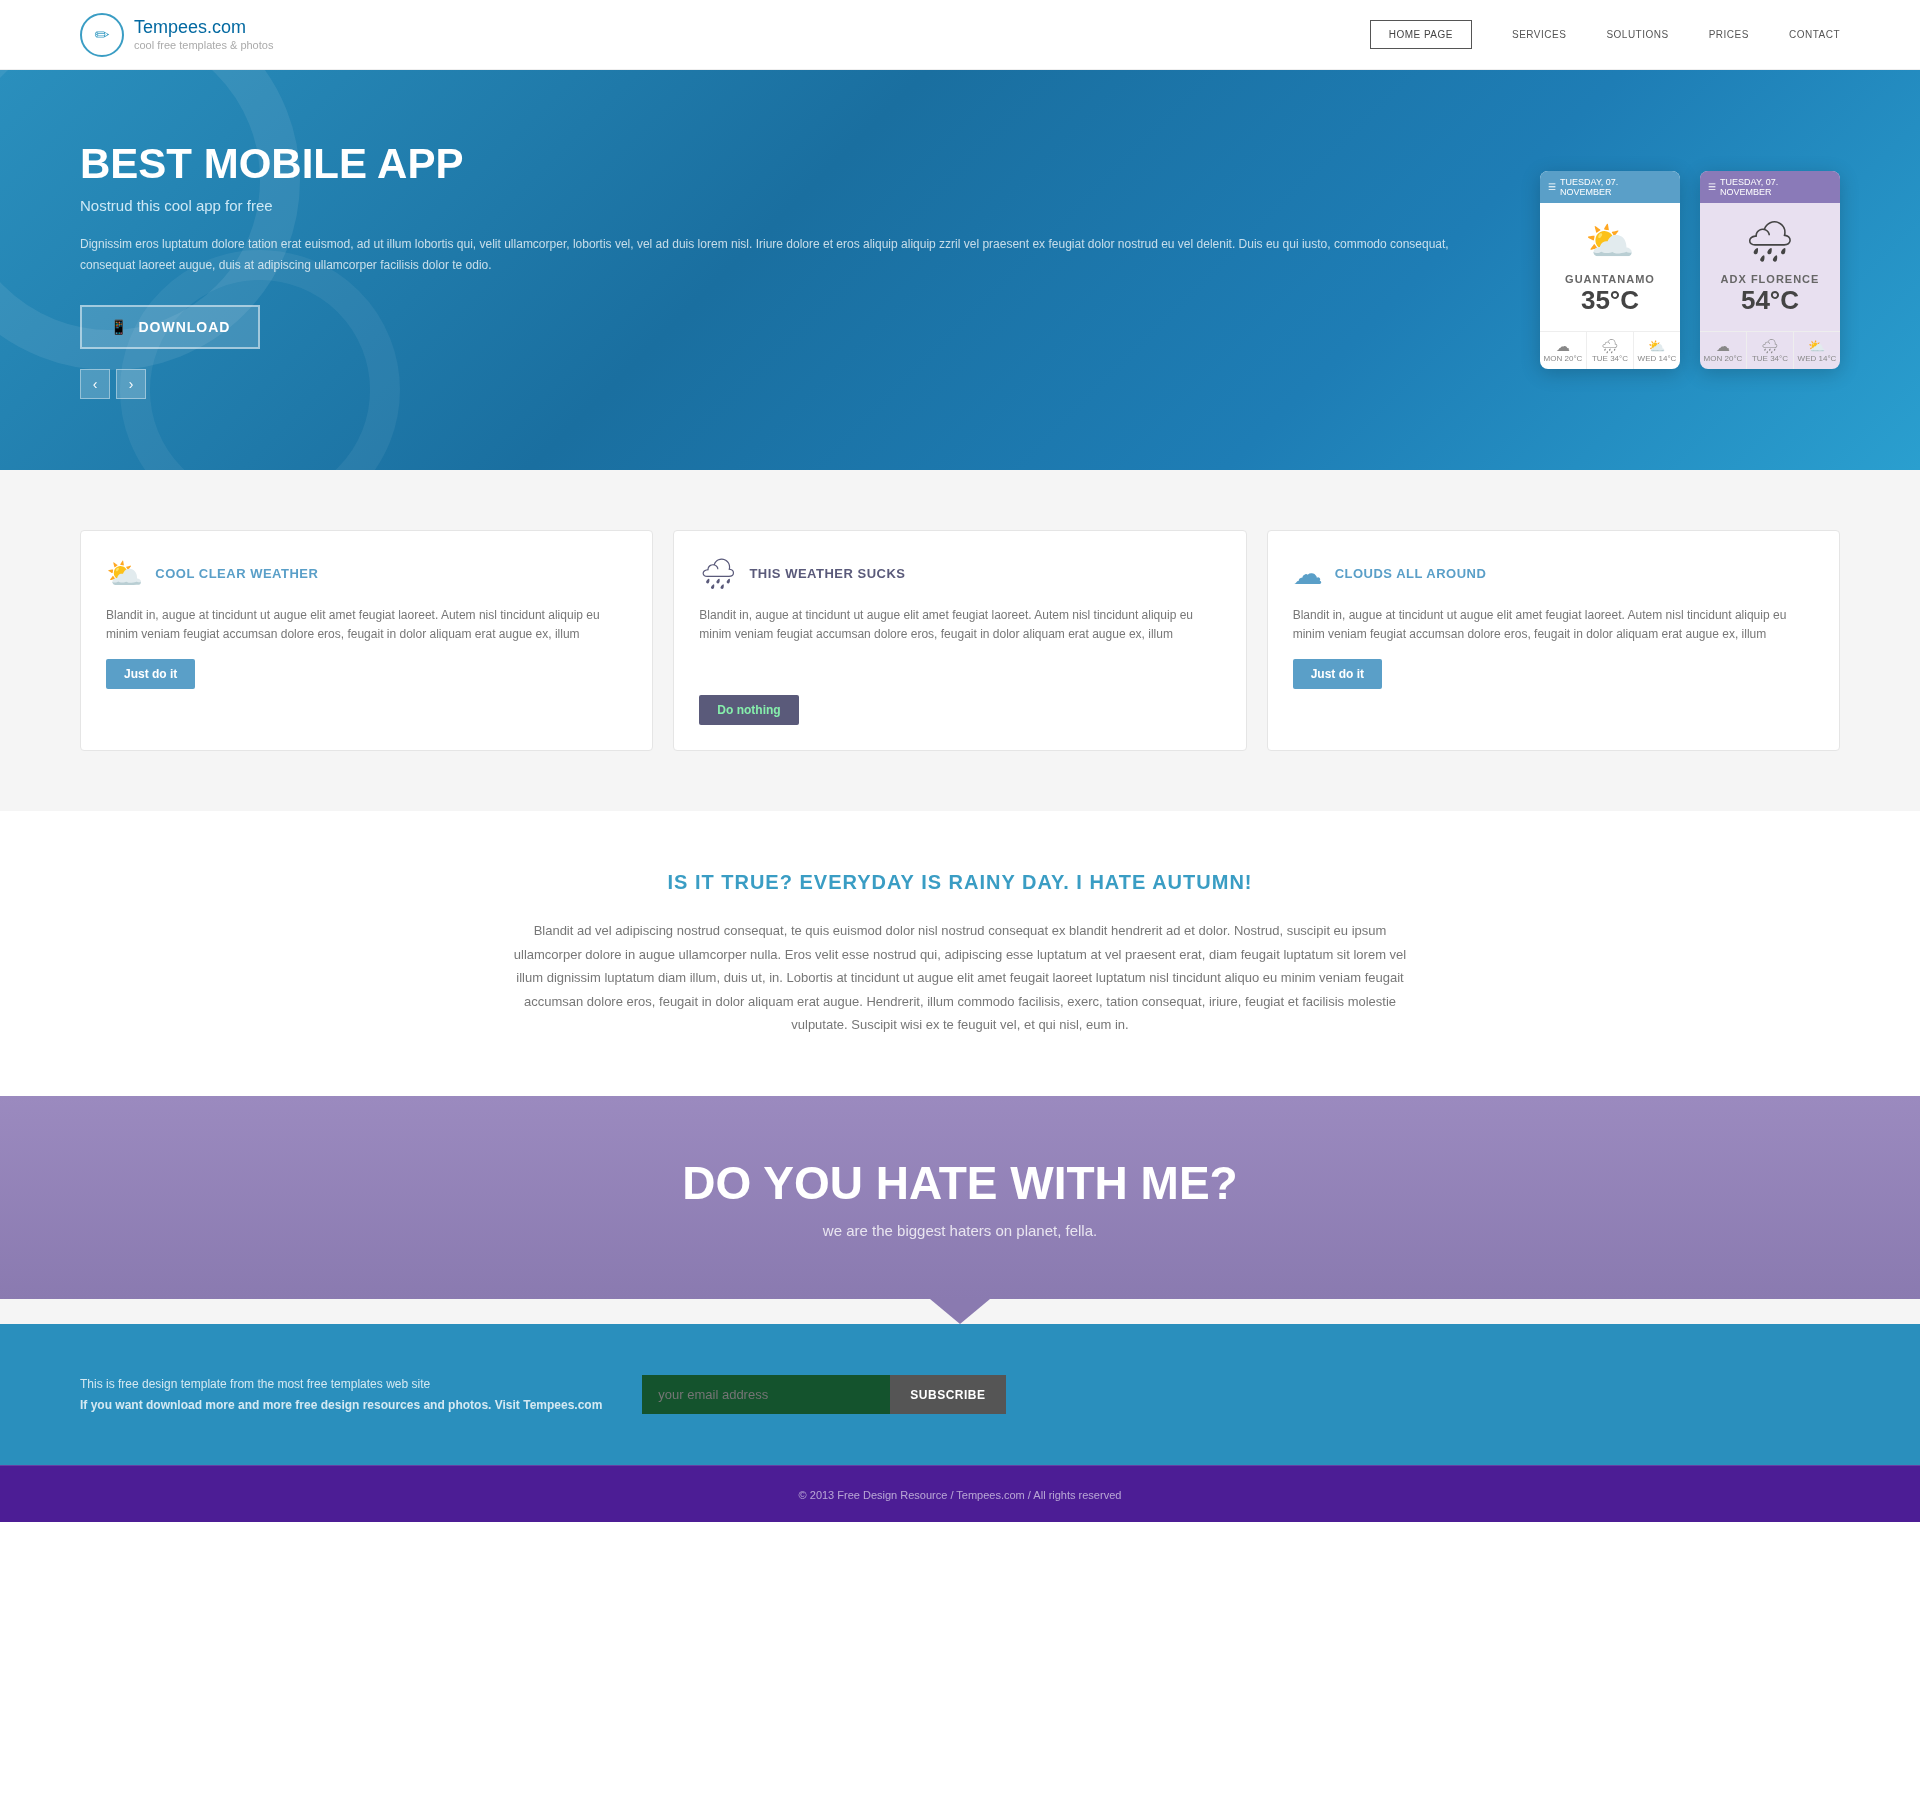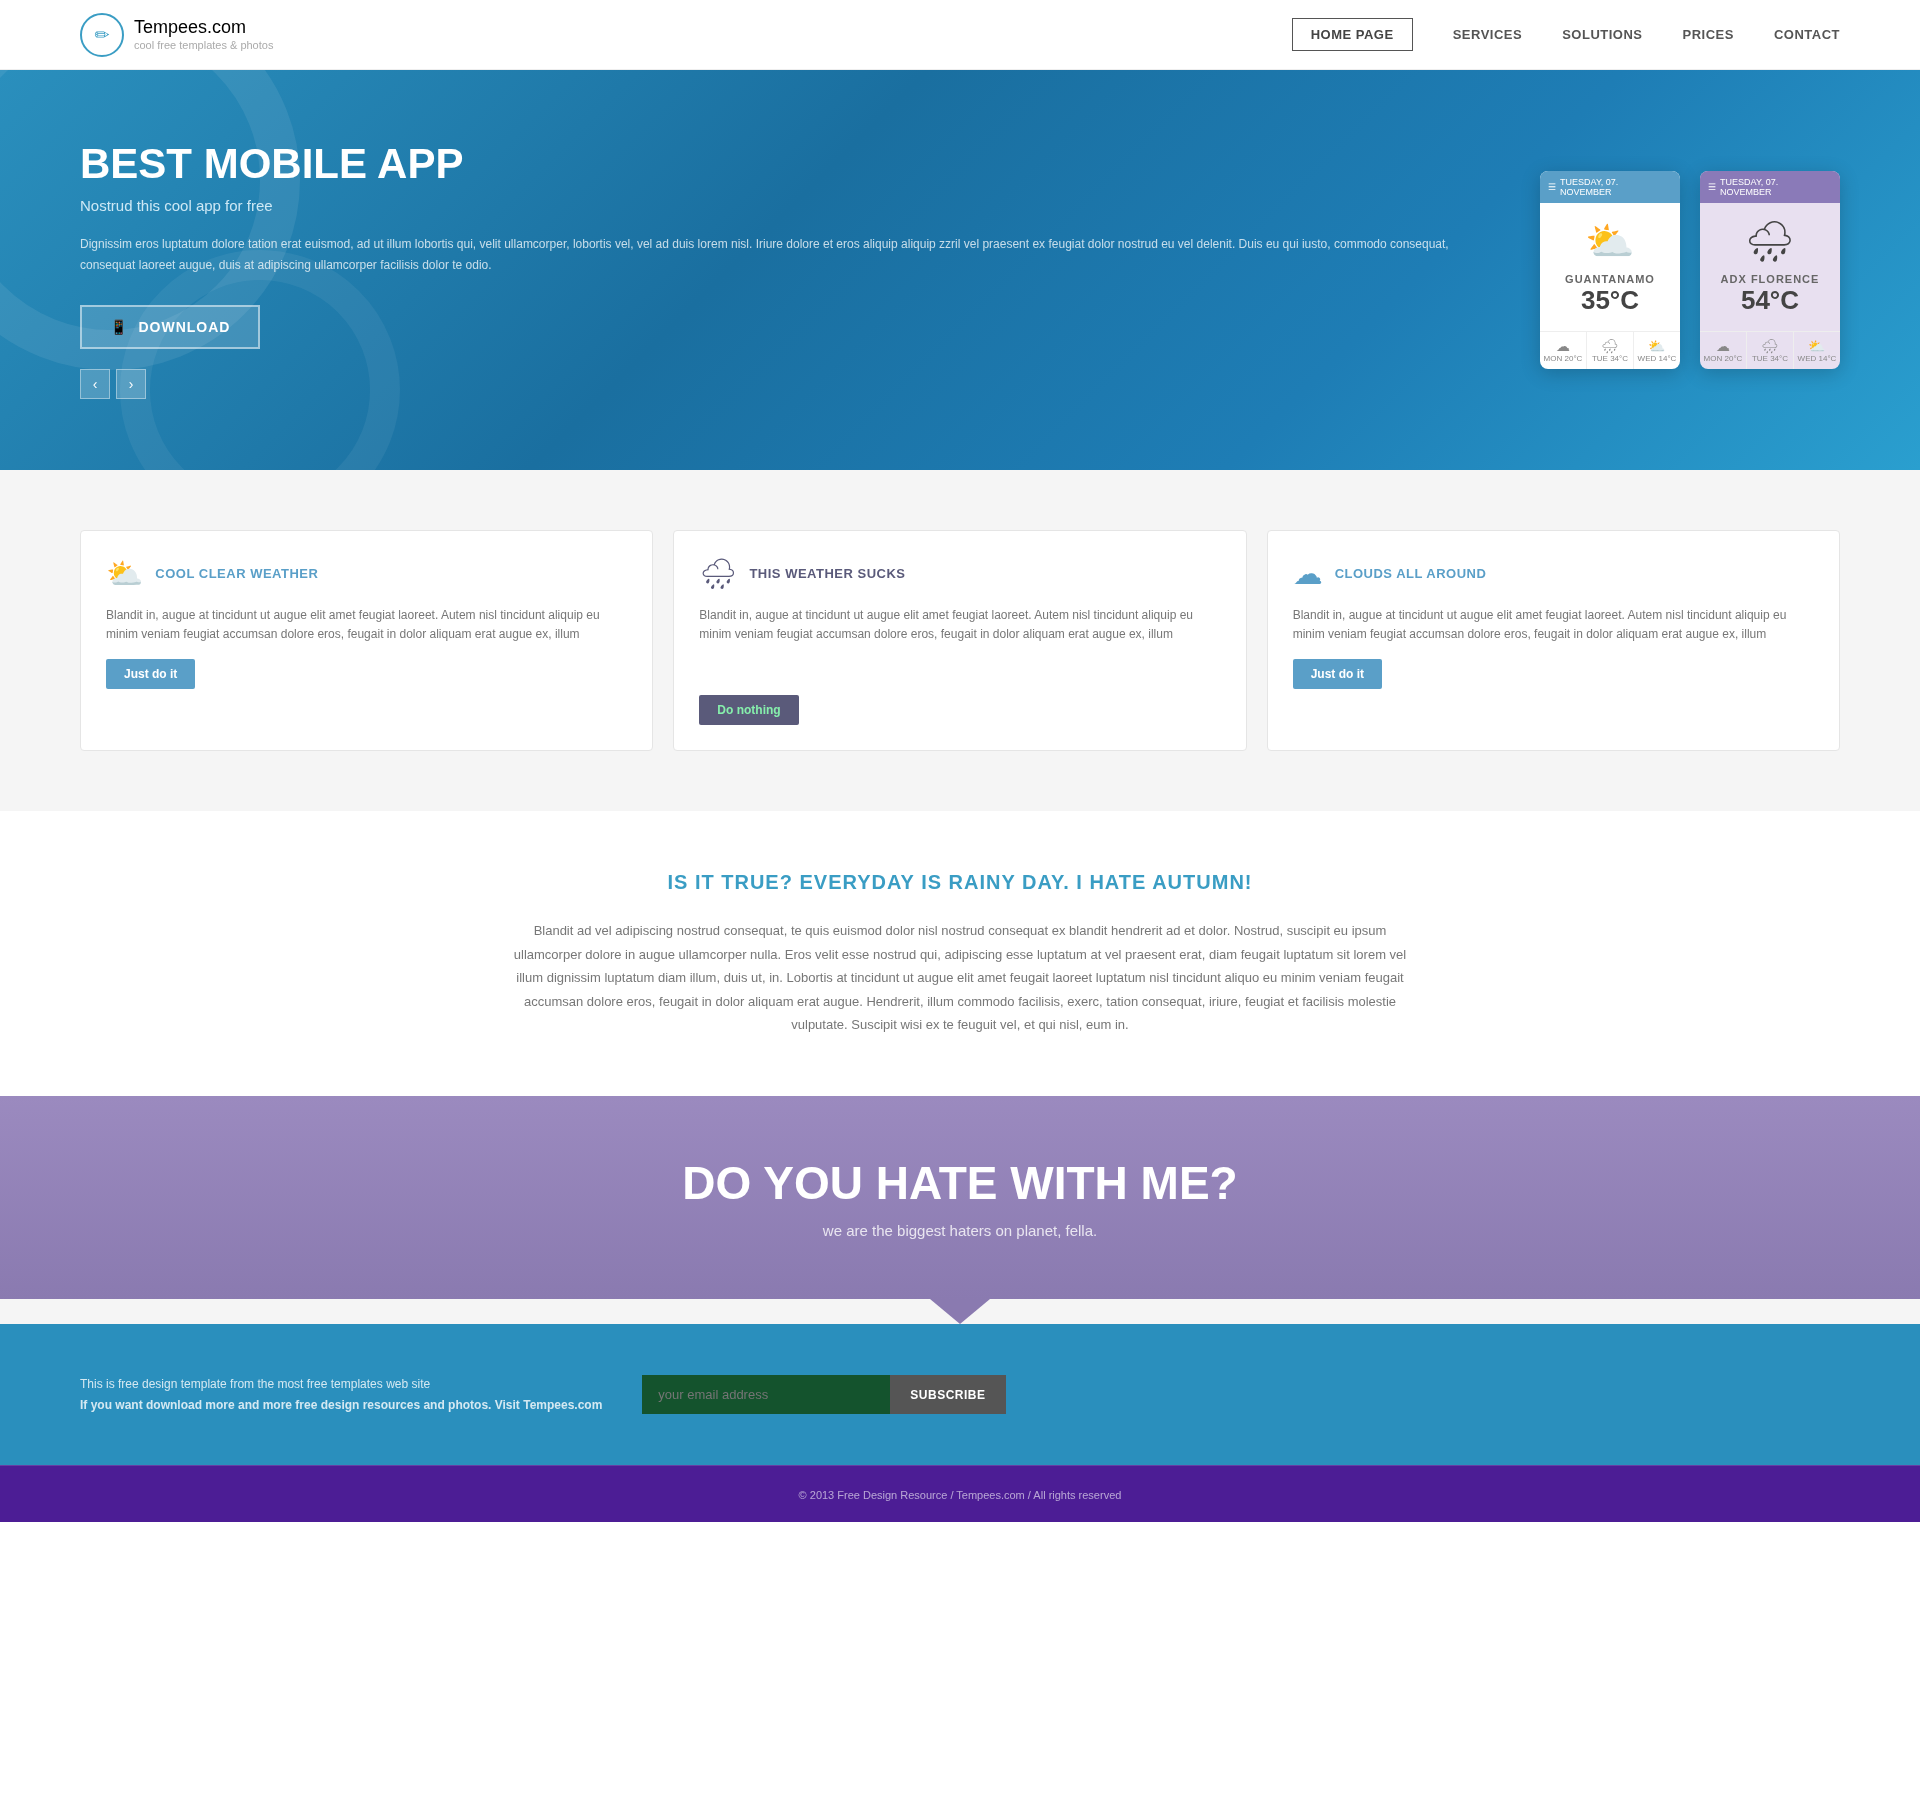--- a/index.html
+++ b/index.html
@@ -25,26 +25,26 @@
       height: 44px;
       border-radius: 50%;
       border: 2px solid #3a9dc4;
       display: flex;
       align-items: center;
       justify-content: center;
       color: #3a9dc4;
       font-size: 18px;
     }
     .logo-text { line-height: 1.2; }
-    .logo-title { font-size: 18px; color: #000000; }
+    .logo-title { font-size: 18px; color: #0369a1; }
     .logo-sub { font-size: 11px; color: #aaa; }
     nav { display: flex; align-items: center; gap: 40px; }
     .nav-item {
-      font-size: 13px;
-      font-weight: bold;
+      font-size: 10px;
+      font-weight: normal;
       color: #555;
       text-transform: uppercase;
       cursor: pointer;
       text-decoration: none;
       letter-spacing: 0.5px;
     }
     .nav-item.active {
       border: 1px solid #555;
       padding: 8px 18px;
       color: #444;

